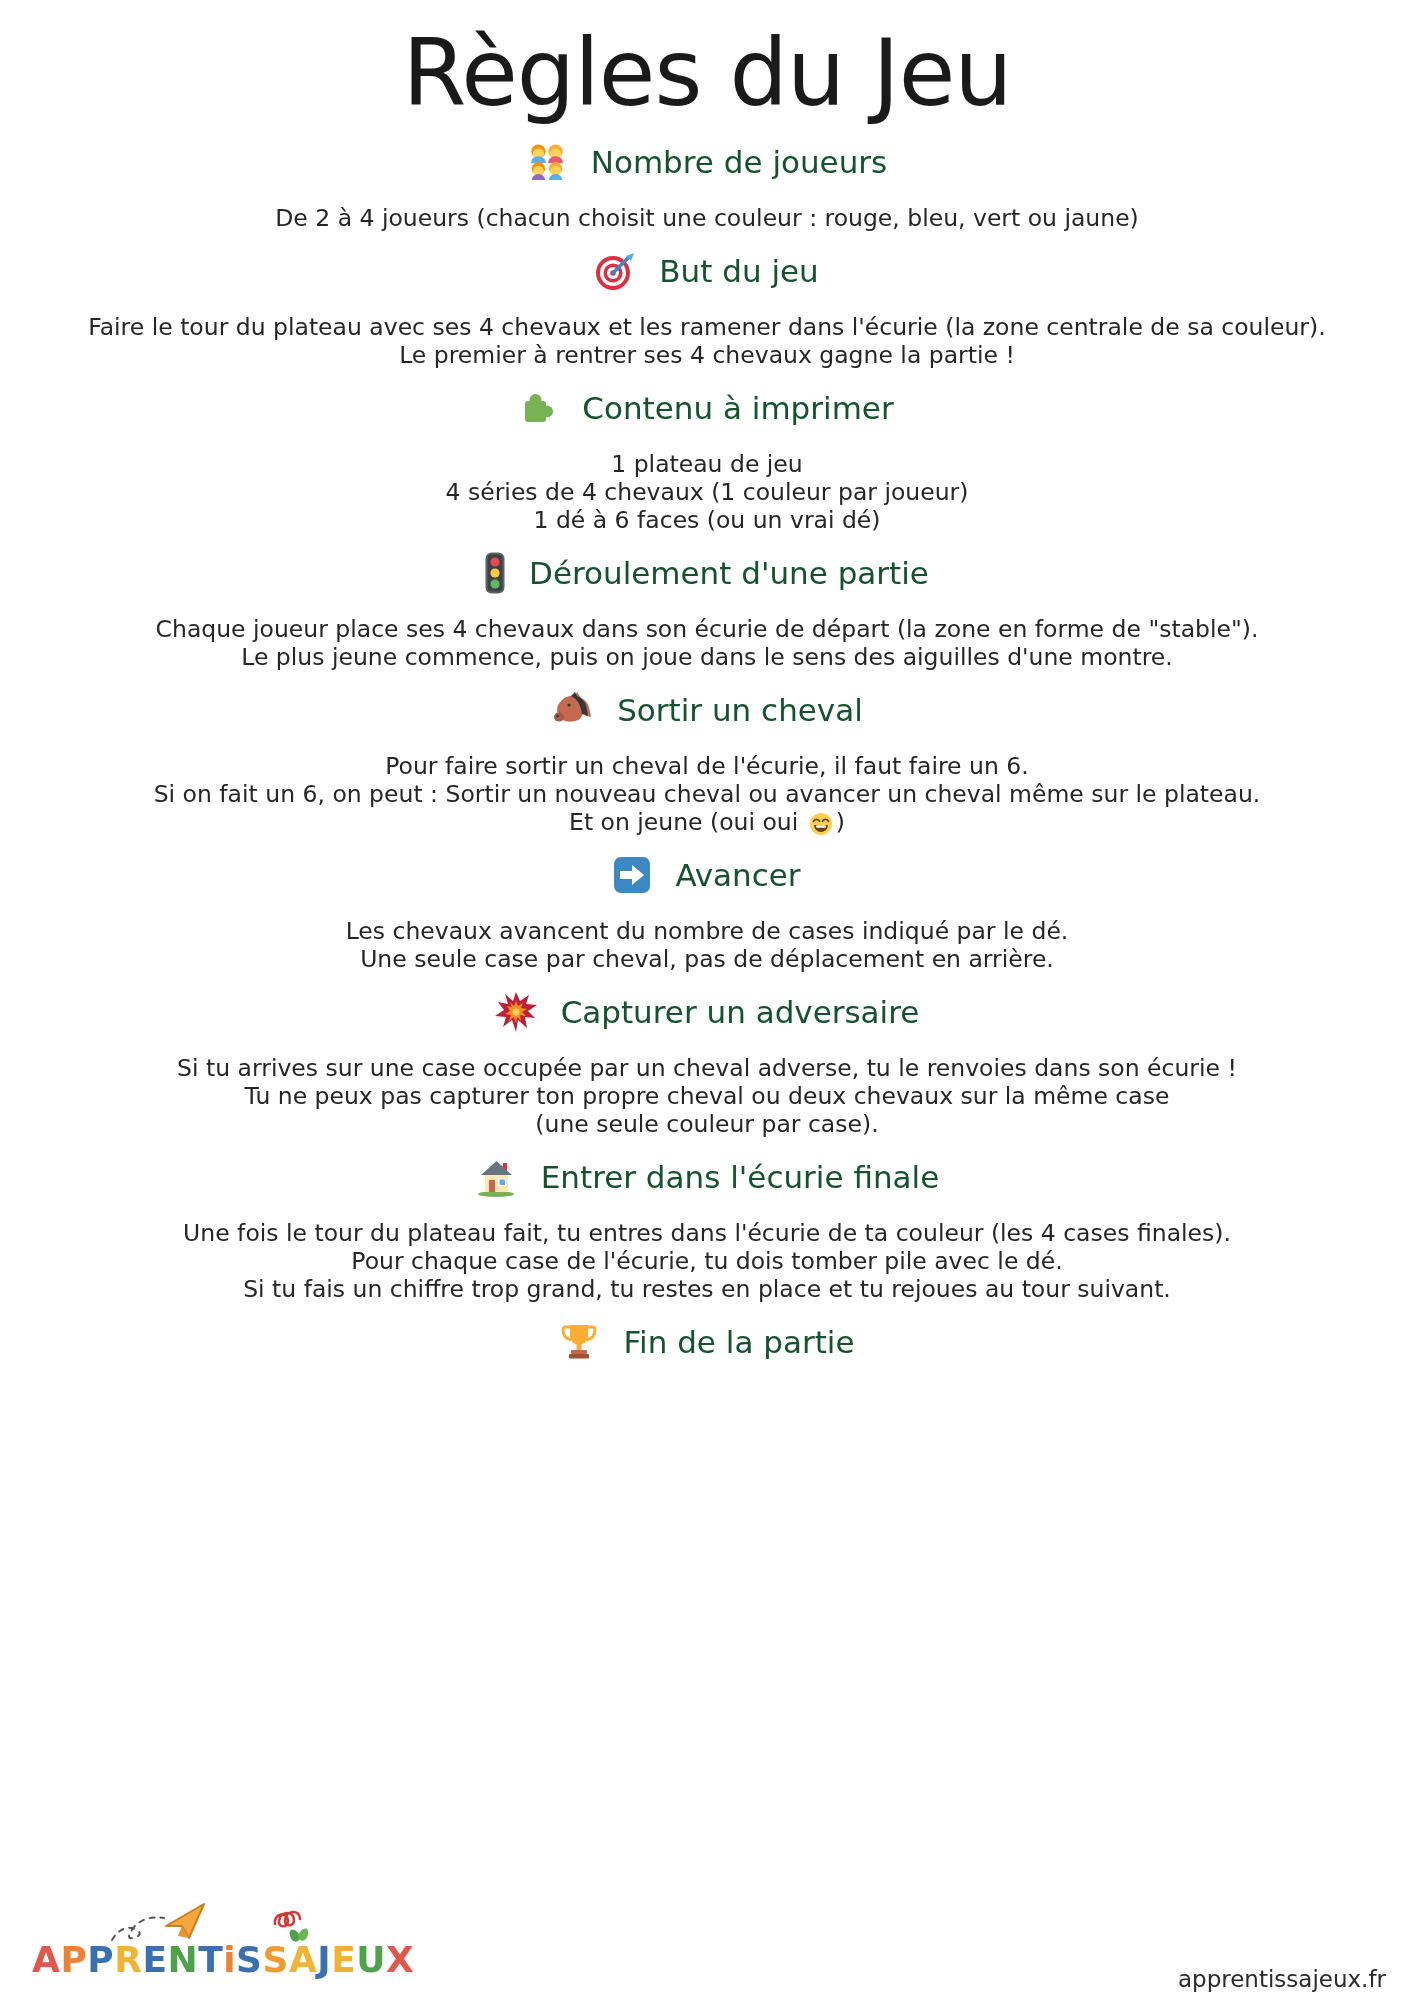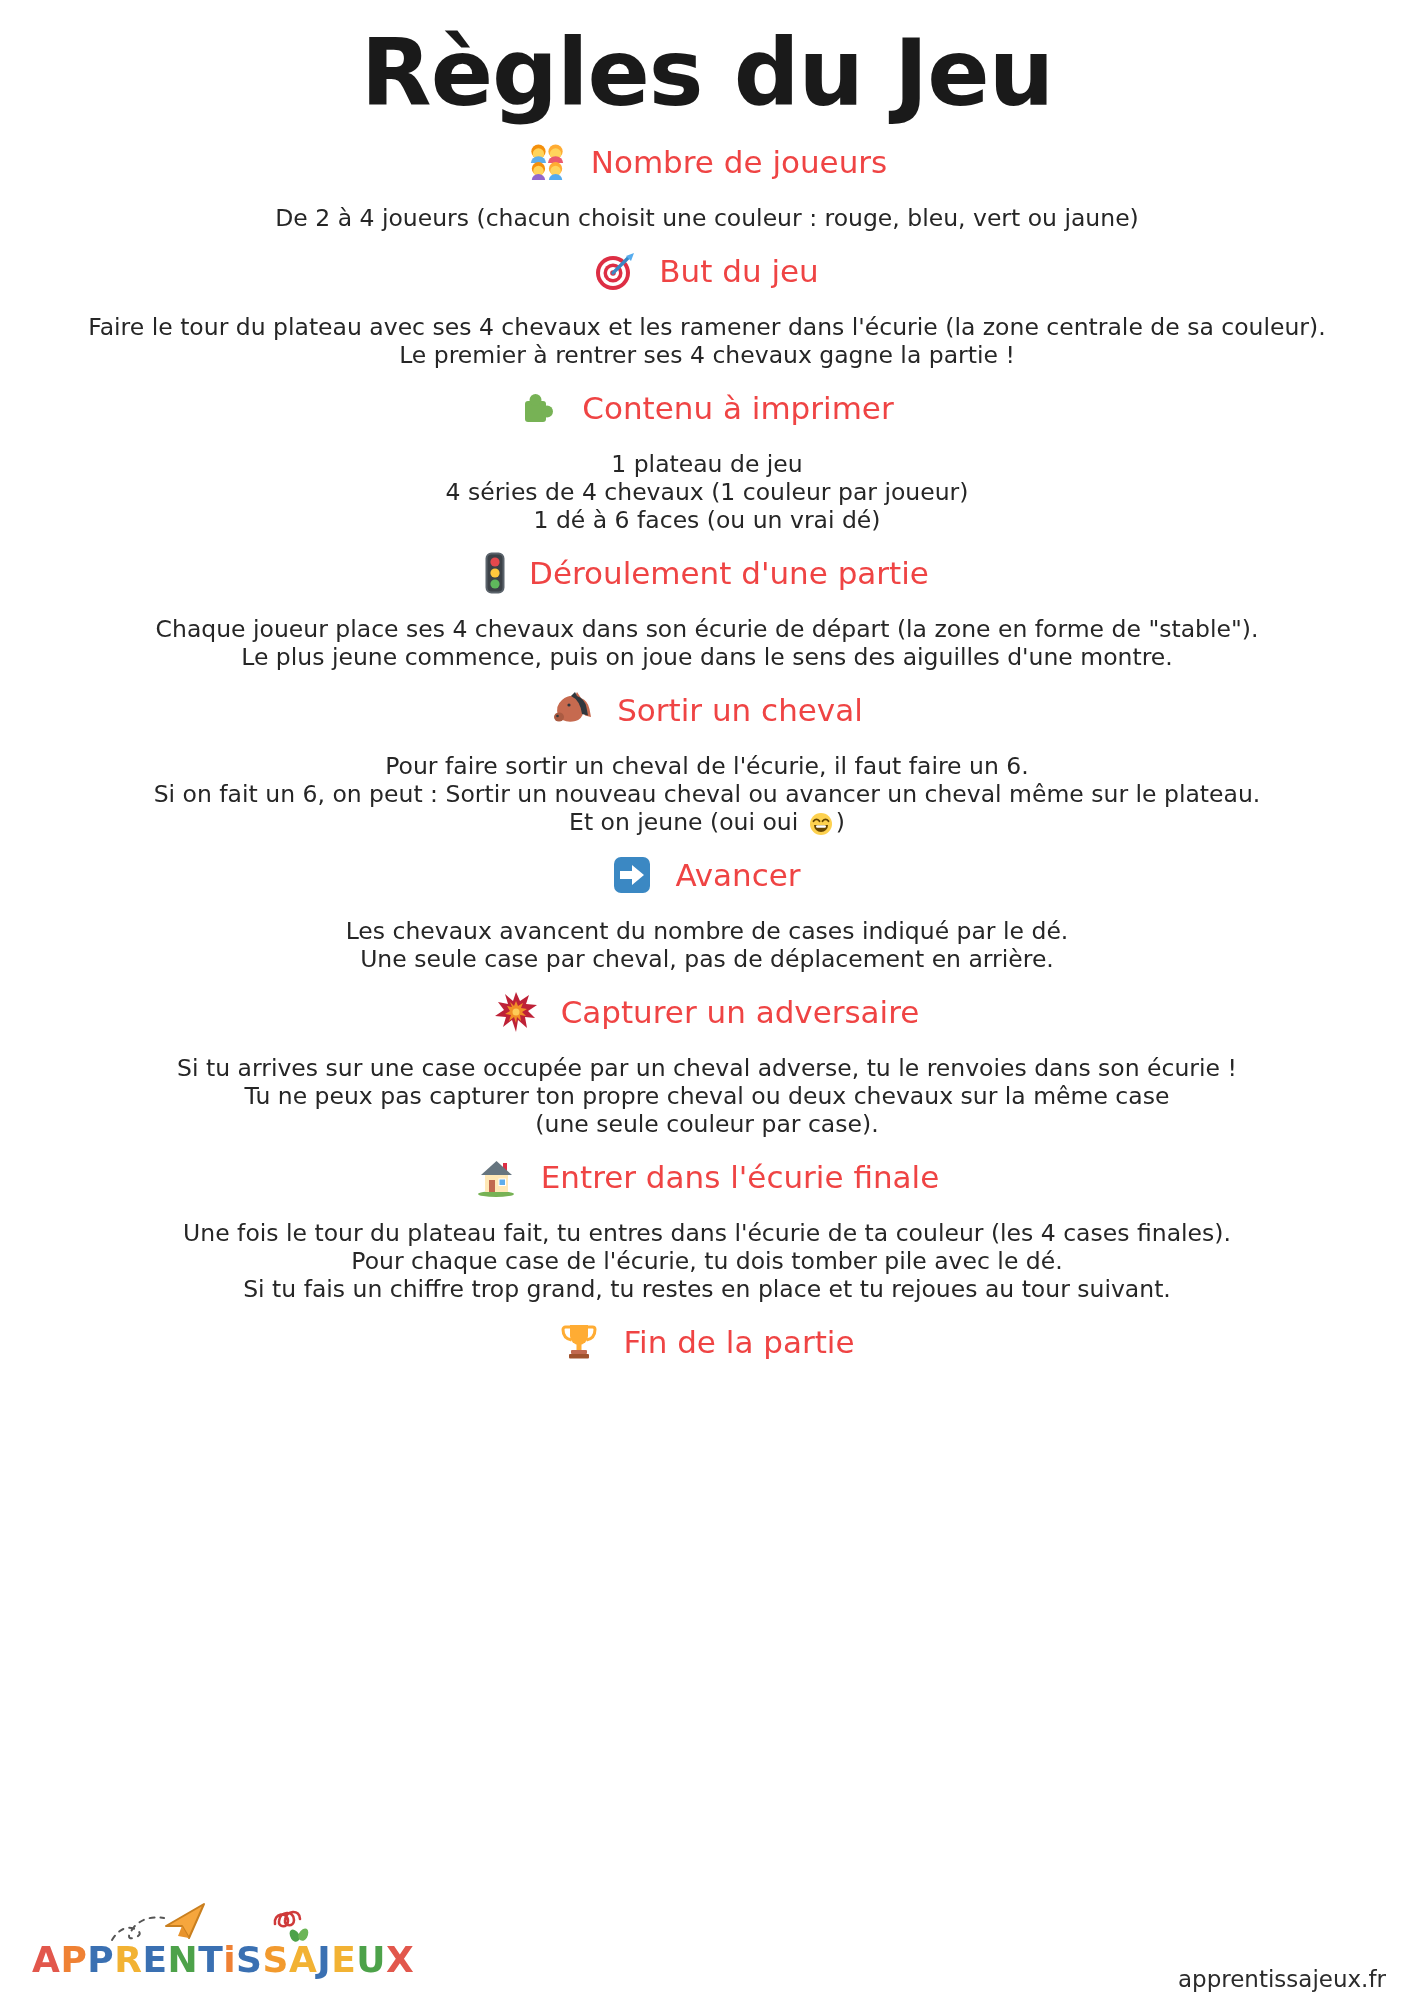--- a/index.html
+++ b/index.html
@@ -10,33 +10,33 @@
     font-family:"DejaVu Sans","Liberation Sans",sans-serif;
     color:#262626;
     overflow:hidden;
   }
   h1.title{
     margin:0;
     padding-top:24px;
     text-align:center;
     font-size:92px;
     line-height:1.08;
-    font-weight:700;
+    font-weight:400;
     letter-spacing:-1px;
     color:#1a1a1a;
   }
   .sections{text-align:center;}
   .sec-h{
     display:flex;
     align-items:center;
     justify-content:center;
     gap:24px;
     font-size:31px;
     font-weight:400;
-    color:#ef4444;
+    color:#14532d;
     margin:17px 0 20px;
     line-height:44px;
   }
   .sec-h svg{flex:0 0 auto;display:block;}
   .line{
     font-size:23.5px;
     line-height:28px;
     color:#262626;
   }
   .smiley{vertical-align:-6px;margin:0 3px;}

